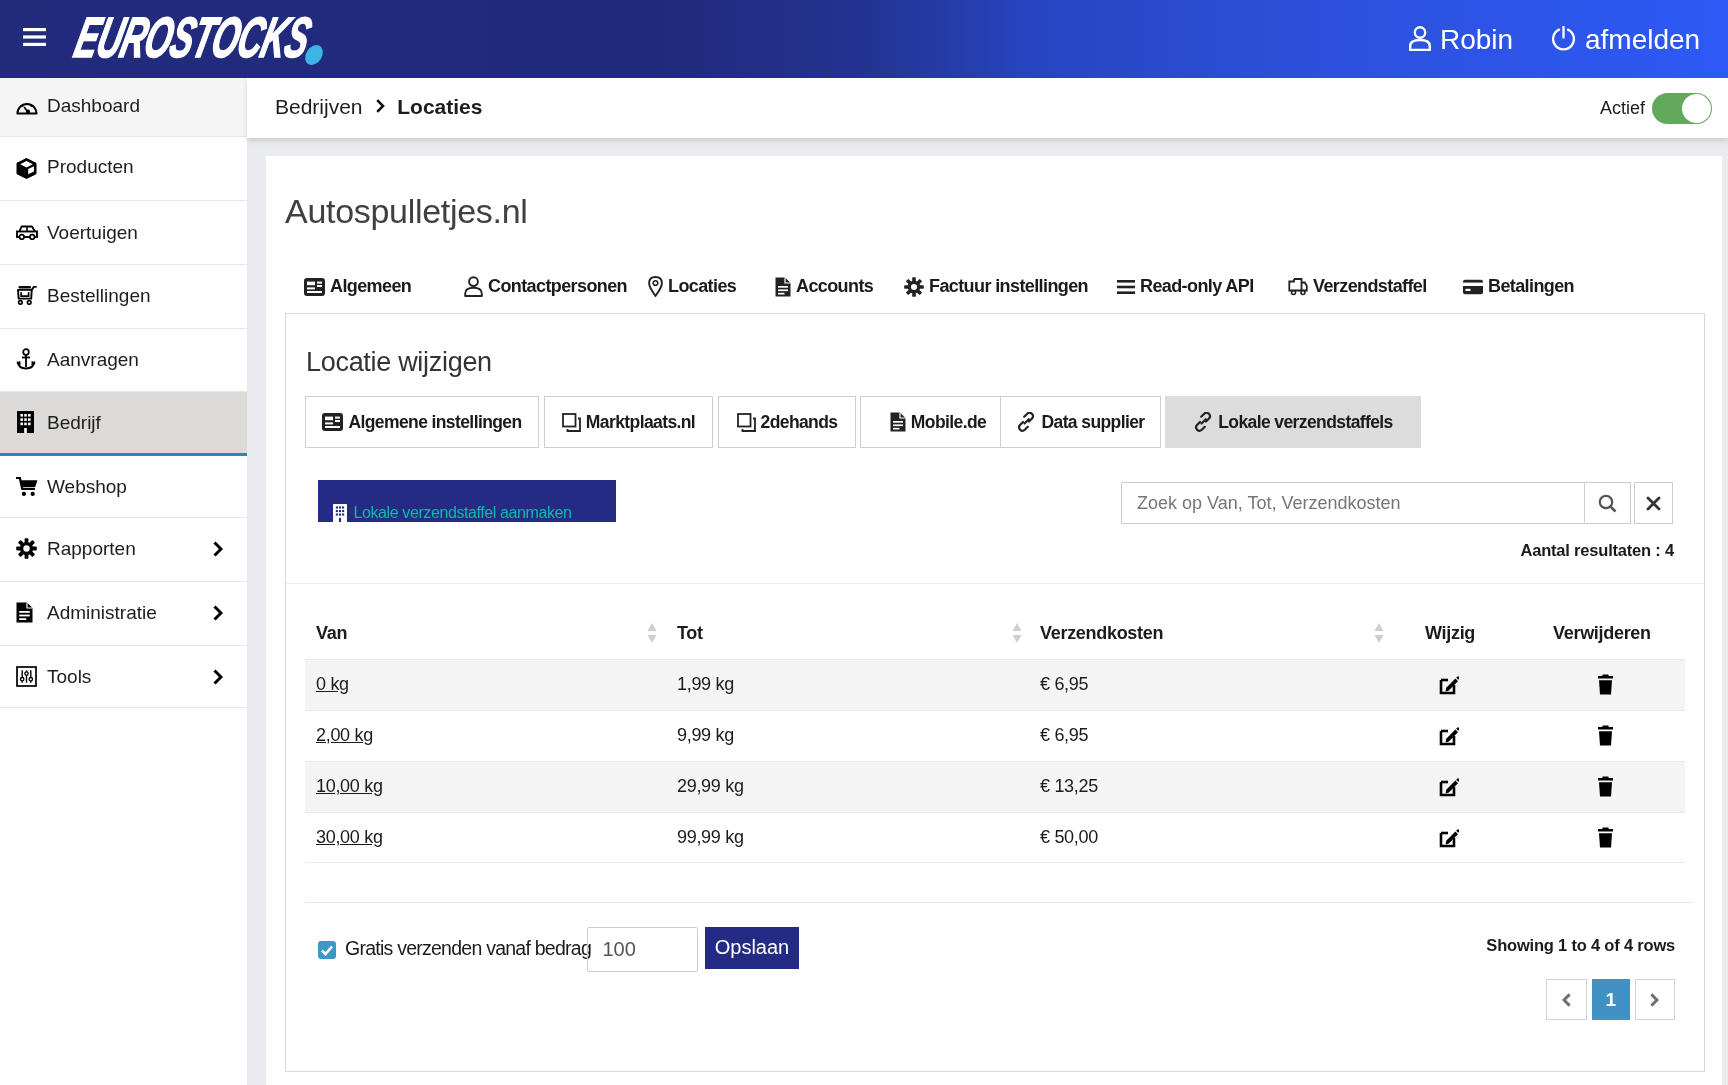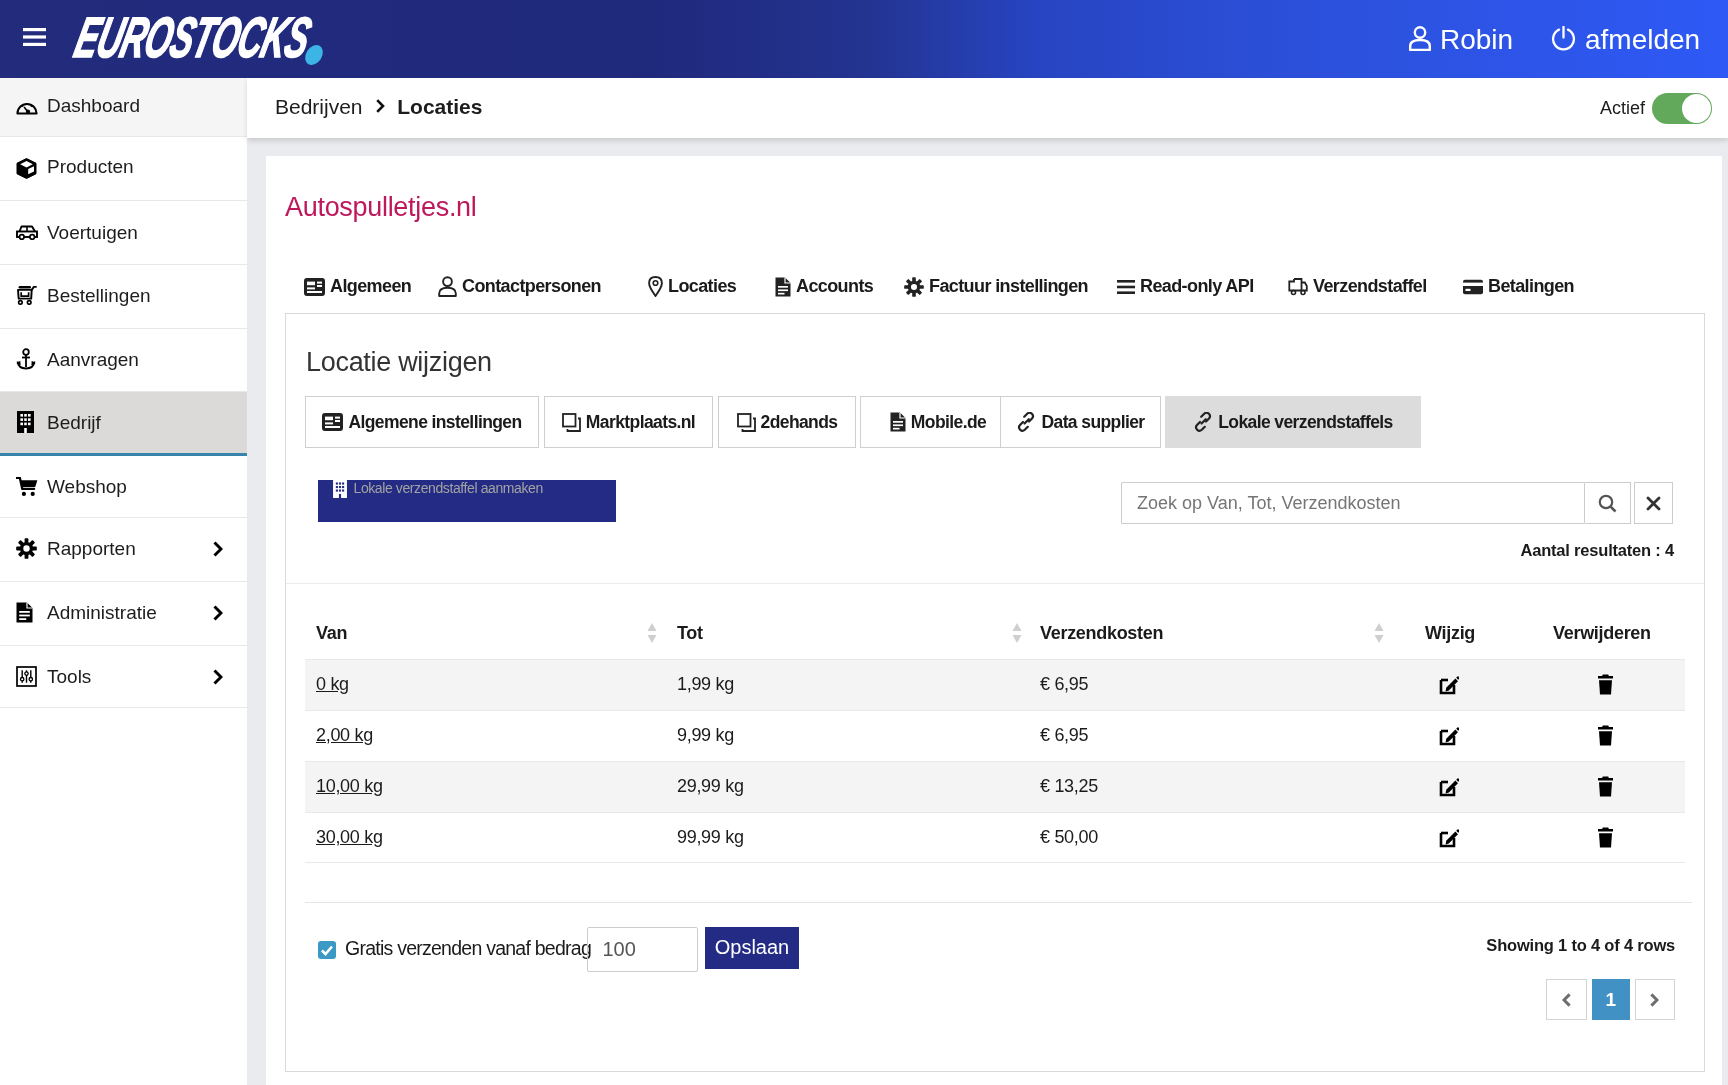--- a/index.html
+++ b/index.html
@@ -185,34 +185,34 @@
         <path d="M1.2 1.2 L7 7 L1.2 12.8" fill="none" stroke="#111" stroke-width="2.6"></path>
       </svg>
     <b>Locaties</b></div>
   <div class="abs" style="left:1353px; top:20px; font-size:18px; color:#1d1d1d;">Actief</div>
   <div class="abs" style="left:1405px; top:15px; width:60px; height:31px; border-radius:16px; background:#63a95c;">
     <div class="abs" style="right:1px; top:1px; width:29px; height:29px; border-radius:50%; background:#fff;"></div>
   </div>
 </div>
 <div id="main">
     <div id="card">
-  <div class="abs" style="left:19px; top:36px; font-size:27px; letter-spacing:-0.3px; color:#be185d;">Autospulletjes.nl</div>
+  <div class="abs" style="left:19px; top:36px; font-size:34px; letter-spacing:-0.3px; color:#404040;">Autospulletjes.nl</div>
 
   <div class="tab abs" style="left:38px; top:120px;">
     <svg width="21" height="18" viewBox="0 0 21 18">
           <rect x="0.9" y="0.9" width="19.2" height="16.2" rx="2" fill="#222" stroke="#222" stroke-width="1.8"></rect>
           <rect x="3" y="3.6" width="8" height="3.6" fill="#fff"></rect>
           <rect x="13" y="3.6" width="5" height="2" fill="#fff"></rect>
           <rect x="13" y="7" width="5" height="2" fill="#fff"></rect>
           <rect x="3" y="9.4" width="8" height="2" fill="#fff"></rect>
           <rect x="3" y="13" width="15" height="2" fill="#fff"></rect>
         </svg>
     <span>Algemeen</span>
       </div>
-  <div class="tab abs" style="left:172px; top:120px;">
+  <div class="tab abs" style="left:198px; top:120px;">
     <svg width="19" height="21" viewBox="0 0 19 21">
           <circle cx="9.5" cy="5.6" r="4.4" fill="none" stroke="#222" stroke-width="1.9"></circle>
           <path d="M1.2 20 L1.2 17.5 Q1.2 11.8 9.5 11.8 Q17.8 11.8 17.8 17.5 L17.8 20 Z" fill="none" stroke="#222" stroke-width="1.9" stroke-linejoin="round"></path>
         </svg>
     <span>Contactpersonen</span>
       </div>
   <div class="tab abs" style="left:382px; top:120px;">
     <svg width="15" height="21" viewBox="0 0 15 21">
           <path d="M7.5 1 Q13.9 1 13.9 7.2 Q13.9 11 7.5 20 Q1.1 11 1.1 7.2 Q1.1 1 7.5 1 Z" fill="none" stroke="#222" stroke-width="1.9"></path>
           <circle cx="7.5" cy="7" r="2.3" fill="none" stroke="#222" stroke-width="1.6"></circle>
@@ -324,21 +324,21 @@
       <svg width="20" height="20" viewBox="0 0 20 20">
             <g fill="none" stroke="#222" stroke-width="2.2" stroke-linecap="round">
               <path d="M8.5 11.5 L12.8 7.2"></path>
               <path d="M7 10 L4 13 A 3.4 3.4 0 0 0 8.8 17.8 L11.8 14.8"></path>
               <path d="M13 9.5 L16 6.5 A 3.4 3.4 0 0 0 11.2 1.7 L8.2 4.7"></path>
             </g>
           </svg>
       <span>Lokale verzendstaffels</span>
         </div>
 
-    <div class="abs" style="left:31.5px; top:166px; width:298px; height:42.5px; background:#232b85; color:#a3a3a3; display:flex; align-items:flex-start; justify-content:flex-start; padding-left:15px; font-size:14px; letter-spacing:-0.4px;">
+    <div class="abs" style="left:31.5px; top:166px; width:298px; height:42.5px; background:#232b85; color:#14b8a6; display:flex; align-items:flex-end; justify-content:flex-start; padding-left:15px; font-size:16px; letter-spacing:-0.4px;">
       <svg style="margin-right:7px;" width="14" height="18" viewBox="0 0 17 22">
             <rect x="0" y="0" width="17" height="22" fill="#fff"></rect>
             <rect x="3.4" y="3" width="2.6" height="2.6" fill="#232b85"></rect>
             <rect x="7.2" y="3" width="2.6" height="2.6" fill="#232b85"></rect>
             <rect x="11" y="3" width="2.6" height="2.6" fill="#232b85"></rect>
             <rect x="3.4" y="7.3" width="2.6" height="2.6" fill="#232b85"></rect>
             <rect x="7.2" y="7.3" width="2.6" height="2.6" fill="#232b85"></rect>
             <rect x="11" y="7.3" width="2.6" height="2.6" fill="#232b85"></rect>
             <rect x="3.4" y="11.6" width="2.6" height="2.6" fill="#232b85"></rect>
             <rect x="7.2" y="11.6" width="2.6" height="2.6" fill="#232b85"></rect>

